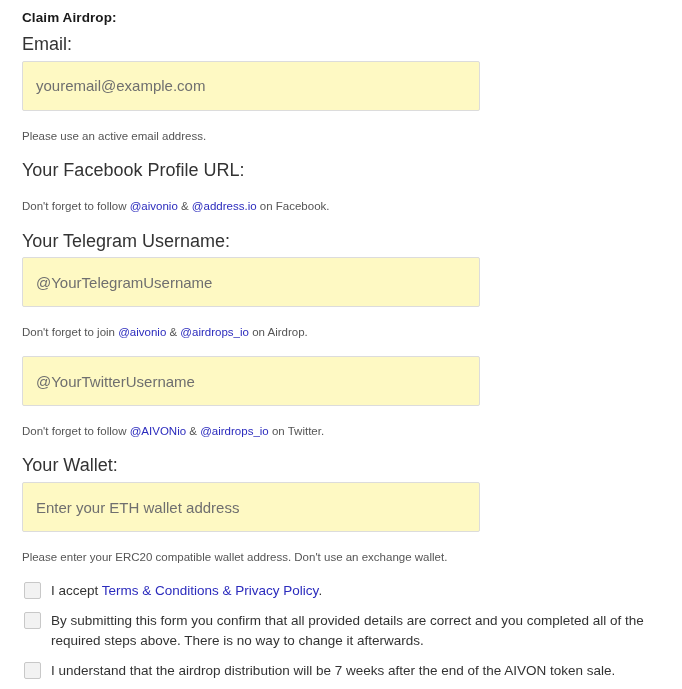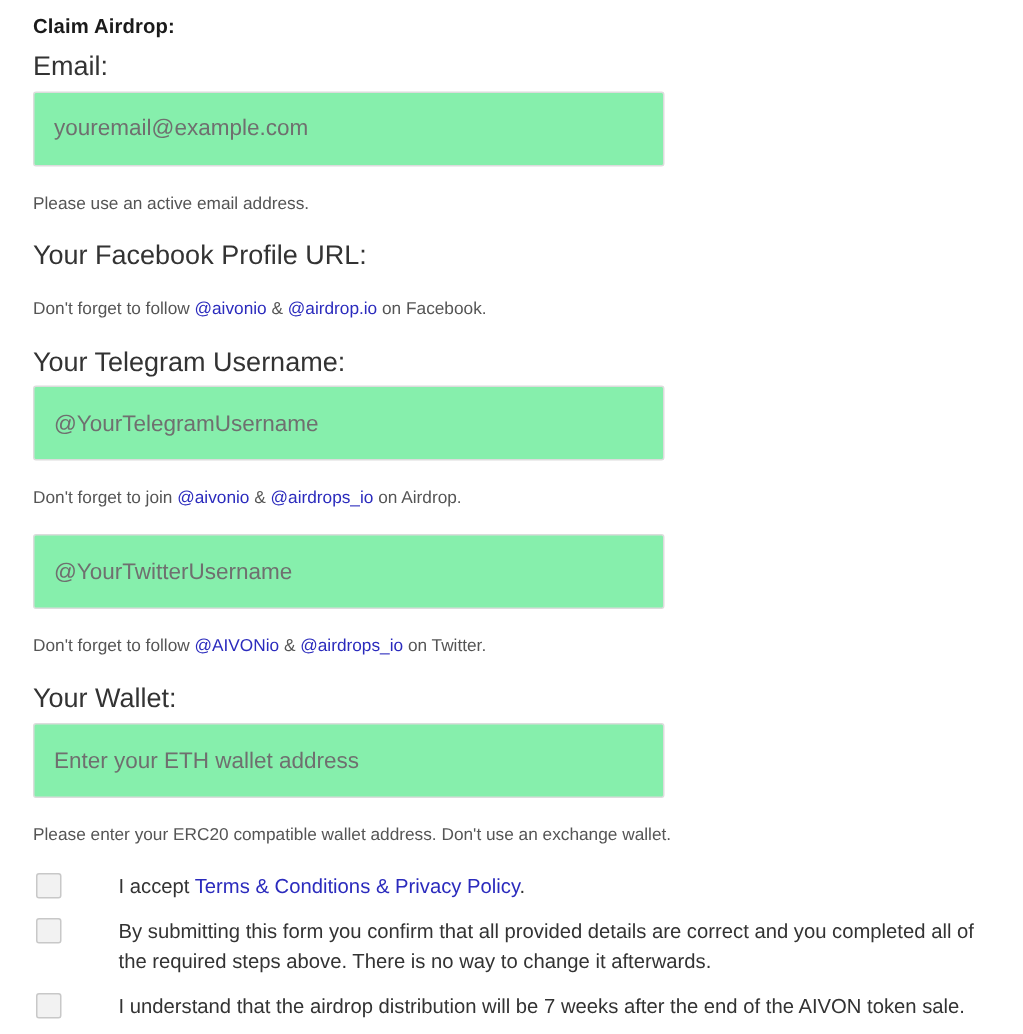--- a/index.html
+++ b/index.html
@@ -31,27 +31,27 @@
   }
   .field-label {
     font-size: 18px;
     color: #333333;
     margin-bottom: 5px;
     line-height: 1.2;
   }
   .text-input {
     display: block;
     box-sizing: border-box;
-    width: 421px;
+    width: 458px;
     height: 39px;
     padding: 24px 13px;
     font-family: "Liberation Sans", sans-serif;
     font-size: 15px;
     color: #6f6f6f;
-    background: #86efac;
+    background: #fef9c3;
     border: 1px solid #dcdcdc;
     border-radius: 2px;
     outline: none;
   }
   .text-input::placeholder {
     color: #6f6f6f;
     opacity: 1;
   }
   .help-text {
     font-size: 11.5px;
@@ -61,21 +61,20 @@
     max-width: 470px;
   }
   .help-text a {
     color: #2b2bbd;
     text-decoration: none;
   }
   .checkbox-row {
     display: flex;
     align-items: flex-start;
     margin-bottom: 11px;
-    gap: 28px;
   }
   .cbox {
     -webkit-appearance: none;
     appearance: none;
     flex: 0 0 auto;
     width: 17px;
     height: 17px;
     margin: 1px 10px 0 2px;
     background: #f2f2f2;
     border: 1px solid #c8c8c8;
@@ -110,21 +109,21 @@
     <div class="field-label">Email:</div>
     <input class="text-input" type="text" placeholder="youremail@example.com" style="">
     <div class="help-text">
       <span class="inline">Please use an active email address.</span>
     </div>
   </div>
 
   <div class="field-block">
     <div class="field-label">Your Facebook Profile URL:</div>
     <div class="help-text">
-      <span class="inline">Don't forget to follow </span><a href="#">@aivonio</a><span class="inline"> &amp; </span><a href="#">@airdrop.io</a><span class="inline"> on Facebook.</span>
+      <span class="inline">Don't forget to follow </span><a href="#">@aivonio</a><span class="inline"> &amp; </span><a href="#">@address.io</a><span class="inline"> on Facebook.</span>
     </div>
   </div>
 
   <div class="field-block">
     <div class="field-label">Your Telegram Username:</div>
     <input class="text-input" type="text" placeholder="@YourTelegramUsername" style="">
     <div class="help-text">
       <span class="inline">Don't forget to join </span><a href="#">@aivonio</a><span class="inline"> &amp; </span><a href="#">@airdrops_io</a><span class="inline"> on Airdrop.</span>
     </div>
   </div>

